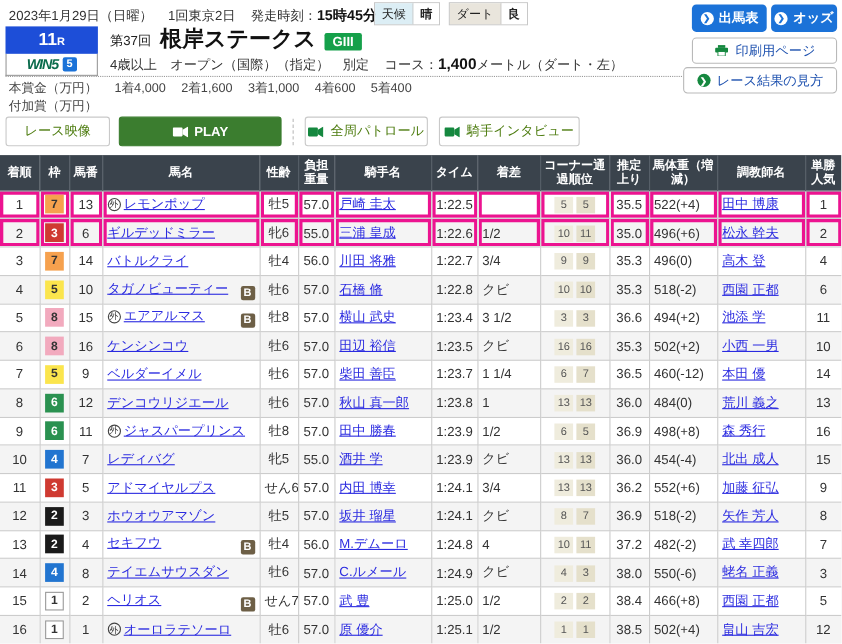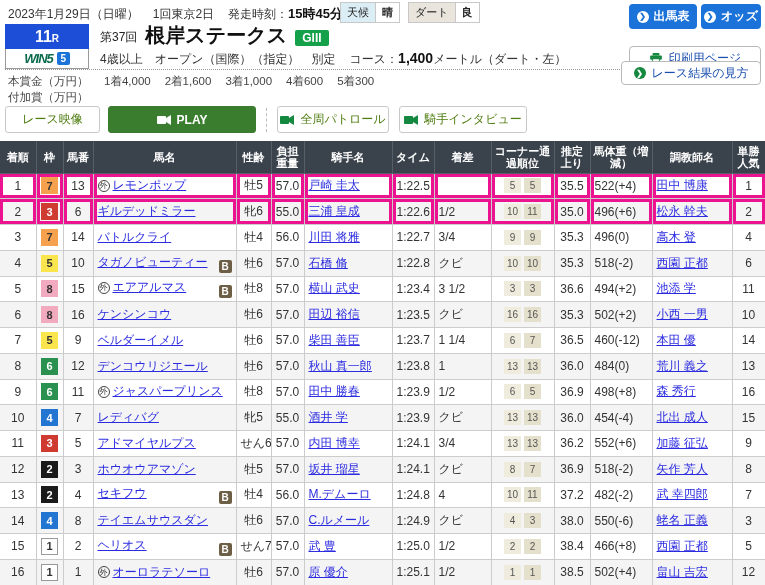--- a/index.html
+++ b/index.html
@@ -111,21 +111,21 @@
   </div>
 
   <button class="btn-blue" style="left:629px; width:68px;">
       <span class="circ-ic">❯</span>
       <span>出馬表</span>
     </button>
   <button class="btn-blue" style="left:701px; width:60px;">
       <span class="circ-ic">❯</span>
       <span>オッズ</span>
     </button>
-  <button class="btn-white" style="left:629px; top:46px; width:132px;">
+  <button class="btn-white" style="left:629px; top:34px; width:132px;">
       <svg class="cam" viewBox="0 0 14 12" width="13" height="11">
         <rect x="3" y="0" width="8" height="3" fill="#15883f"></rect>
         <rect x="0" y="3" width="14" height="5" rx="1" fill="#15883f"></rect>
         <rect x="3" y="7" width="8" height="5" fill="#fff" stroke="#15883f"></rect>
       </svg>
       <span>印刷用ページ</span>
     </button>
   <button class="btn-white" style="left:621px; top:61px; width:140px;">
       <span class="circ-ic-green">❯</span>
       <span>レース結果の見方</span>
@@ -144,21 +144,21 @@
     <span class="rname">根岸ステークス</span>
     <span class="grade">GIII</span>
   </div>
   <div class="condline"><span>4歳以上　オープン（国際）（指定）　別定</span><span class="dl-gap"></span><span>コース：</span><b>1,400</b><span>メートル（ダート・左）</span></div>
 
   <div class="dotsep"></div>
 
   <div class="prize">
     <div class="prow">
         <span class="plabel">本賞金（万円）</span>
-        <span id="main-prizes"><span class="prl">1着</span><span class="prv">4,000</span><span class="prl">2着</span><span class="prv">1,600</span><span class="prl">3着</span><span class="prv">1,000</span><span class="prl">4着</span><span class="prv">600</span><span class="prl">5着</span><span class="prv">300</span></span>
+        <span id="main-prizes"><span class="prl">1着</span><span class="prv">4,000</span><span class="prl">2着</span><span class="prv">1,600</span><span class="prl">3着</span><span class="prv">1,000</span><span class="prl">4着</span><span class="prv">600</span><span class="prl">5着</span><span class="prv">400</span></span>
       </div>
     <div class="prow">
         <span class="plabel">付加賞（万円）</span>
       </div>
   </div>
 
   <div class="vrow">
     <button class="vbtn race">
         <span>レース映像</span>
       </button>

